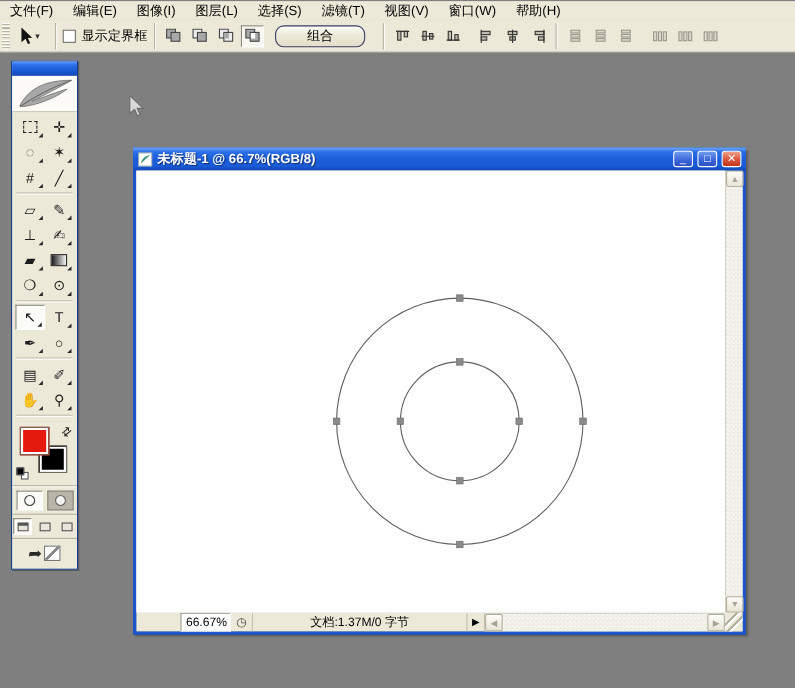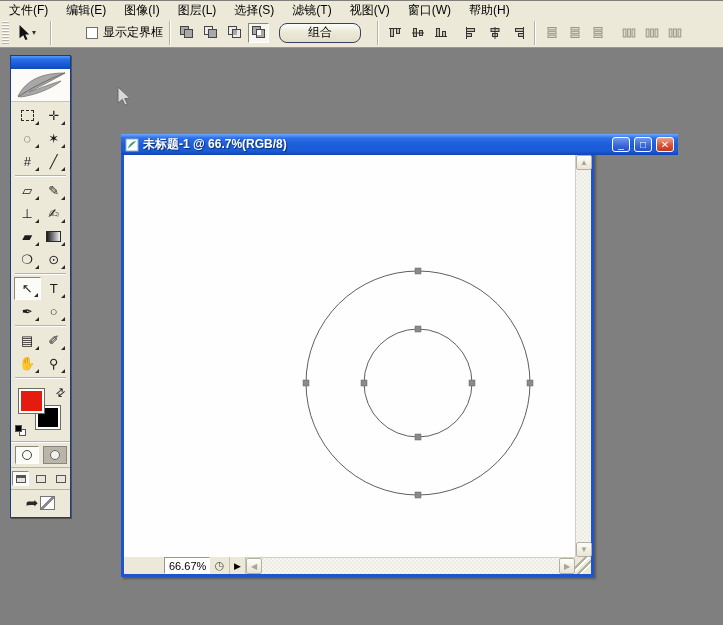--- a/index.html
+++ b/index.html
@@ -13,21 +13,21 @@
   .menu-item { font-size:12px; color:#000; padding:0 9px; height:18px; line-height:18px; cursor:default; }
 
   
   .options-bar { position:absolute; left:0; top:18px; width:723px; height:30px;
     background:#ece9d8; border-bottom:1px solid #9c9a8e; display:flex; align-items:center; }
   .grip { width:7px; height:24px; margin-left:2px;
     background:repeating-linear-gradient(180deg,#fff 0 1px,#b8b4a4 1px 2px, transparent 2px 3px); }
   .tool-preview { display:flex; align-items:center; gap:2px; padding:0 8px; }
   .drop-caret { font-size:8px; color:#333; }
   .vsep { width:1px; height:24px; background:#b6b2a2; margin:0 6px; box-shadow:1px 0 0 #fff; }
-  .bbox-wrap { display:flex; align-items:center; gap:5px; font-size:12px; color:#000;margin-left:29px; }
+  .bbox-wrap { display:flex; align-items:center; gap:5px; font-size:12px; color:#000; }
   .checkbox { width:12px; height:12px; background:#fff; border:1px solid #707068; display:inline-block; }
   .combine-group { display:flex; gap:3px; align-items:center; }
   .mini-btn { width:21px; height:20px; display:flex; align-items:center; justify-content:center;
     background:transparent; border:1px solid transparent; }
   .mini-btn.pressed { background:#f7f6f1; border:1px solid #8a887c; border-bottom-color:#fff; border-right-color:#fff; }
   .combine-btn { margin:0 10px; width:82px; height:20px; font-size:12px; color:#000;
     background:linear-gradient(180deg,#fdfdfa,#ece9d8 45%,#e3dfca); border:1px solid #3c3f63; border-radius:8px; cursor:default;
     font-family:"Liberation Sans","DejaVu Sans",sans-serif; }
   .icon-row { display:flex; gap:2px; align-items:center; }
 
@@ -73,21 +73,21 @@
   .screen-btn .win { width:10px; height:8px; border:1px solid #555; background:#e8e6da; }
   .screen-btn .win.bar { border-top:3px solid #555; }
 
   .imageready-row { display:flex; justify-content:center; align-items:center; gap:2px; padding:4px 0 5px 0;
     border-top:1px solid #b8b4a4; }
   .ir-arrow { font-size:15px; color:#2a2a2a; }
   .ir-page { width:15px; height:14px; background:#fff; border:1px solid #777;
     background-image:linear-gradient(135deg, transparent 44%, #8a8a8a 44%, #8a8a8a 58%, transparent 58%); }
 
   
-  .doc-window { position:absolute; left:121px; top:86px; width:473px; height:443px;
+  .doc-window { position:absolute; left:121px; top:86px; width:557px; height:443px;
     border:3px solid #1e55cc; border-top:none; background:#0c4a6e; box-shadow:2px 2px 2px rgba(0,0,0,.3); }
   .doc-titlebar { position:relative; left:-3px; top:0; width:557px; height:21px;
     background:linear-gradient(180deg,#71a7fb,#2a6ee8 20%,#1b5cd8 55%,#1b5cd8 80%,#0f46b4);
     display:flex; align-items:center; padding:0 4px; gap:4px; }
   .doc-title { color:#fff; font-size:12px; font-weight:bold; flex:1;
     text-shadow:1px 1px 1px rgba(0,0,0,.5); white-space:nowrap; overflow:hidden; }
   .win-btn { width:18px; height:15px; border-radius:3px; display:flex; align-items:center; justify-content:center;
     font-size:10px; line-height:1; color:#fff; border:1px solid #fff;
     background:linear-gradient(180deg,#6f9af0,#3a64d8 60%,#2a50c0); }
   .win-btn.close { background:linear-gradient(180deg,#f0a088,#d8543a 55%,#c03818); }
@@ -380,20 +380,21 @@
         <div class="vscroll">
           <div class="scroll-btn">▲</div>
           <div class="track"></div>
           <div class="scroll-btn">▼</div>
         </div>
       </div>
 
       <div class="doc-statusbar">
         <div class="zoom-field">66.67%</div>
         <div class="clock-btn">◷</div>
+        <div class="doc-info">文档:1.37M/0 字节</div>
         <div class="status-arrow-btn">▶</div>
         <div class="hscroll">
           <div class="scroll-btn">◀</div>
           <div class="track"></div>
           <div class="scroll-btn">▶</div>
         </div>
         <div class="resize-grip"></div>
       </div>
     </div>
 

